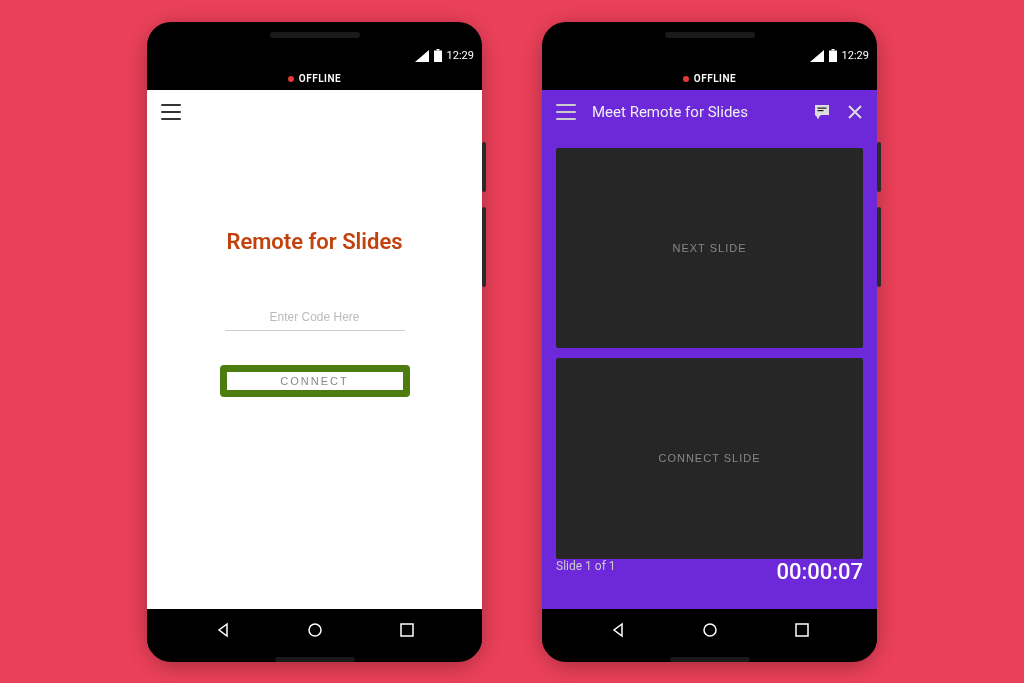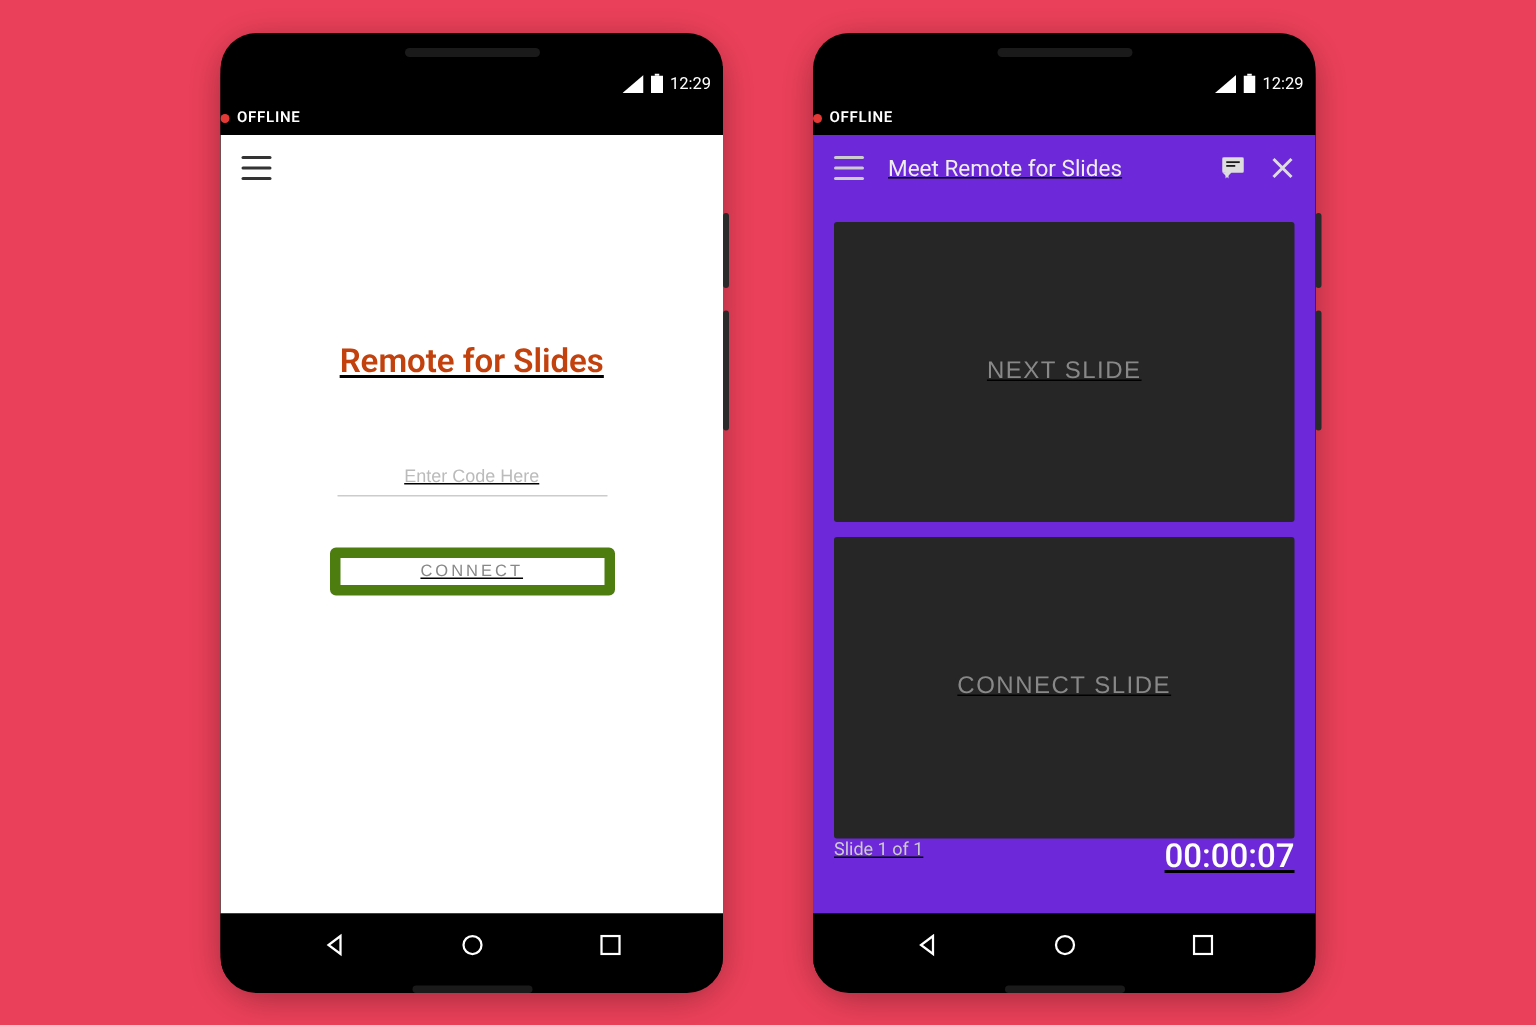--- a/index.html
+++ b/index.html
@@ -14,21 +14,20 @@
       font-family: -apple-system, BlinkMacSystemFont, 'Segoe UI', Roboto, sans-serif;
     }
     .phone {
       width: 335px;
       height: 640px;
       background: #2a2a2a;
       border-radius: 30px;
       padding: 0;
       position: relative;
       box-shadow: 0 4px 20px rgba(0,0,0,0.3);
-      text-decoration: underline;
     }
     .phone-inner {
       width: 100%;
       height: 100%;
       background: #000;
       border-radius: 24px;
       overflow: hidden;
       display: flex;
       flex-direction: column;
     }
@@ -67,20 +66,21 @@
       gap: 5px;
       color: #fff;
       font-size: 11px;
     }
     .signal-icon svg, .battery-icon svg { display: block; }
     .offline-bar {
       height: 22px;
       background: #000;
       display: flex;
       align-items: center;
+      justify-content: center;
       gap: 5px;
       color: #fff;
       font-size: 10px;
       font-weight: 600;
       letter-spacing: 0.5px;
     }
     .offline-dot {
       width: 6px;
       height: 6px;
       background: #e53935;
@@ -180,21 +180,21 @@
       display: flex;
       flex-direction: column;
       padding: 14px 14px 0;
       gap: 10px;
     }
     .slide-btn {
       flex: 1;
       background: #262626;
       border: none;
       color: #888;
-      font-size: 16px;
+      font-size: 11px;
       letter-spacing: 1px;
       cursor: pointer;
       border-radius: 2px;
     }
     .dark-footer {
       height: 50px;
       display: flex;
       align-items: flex-start;
       justify-content: space-between;
       padding: 0 14px;

